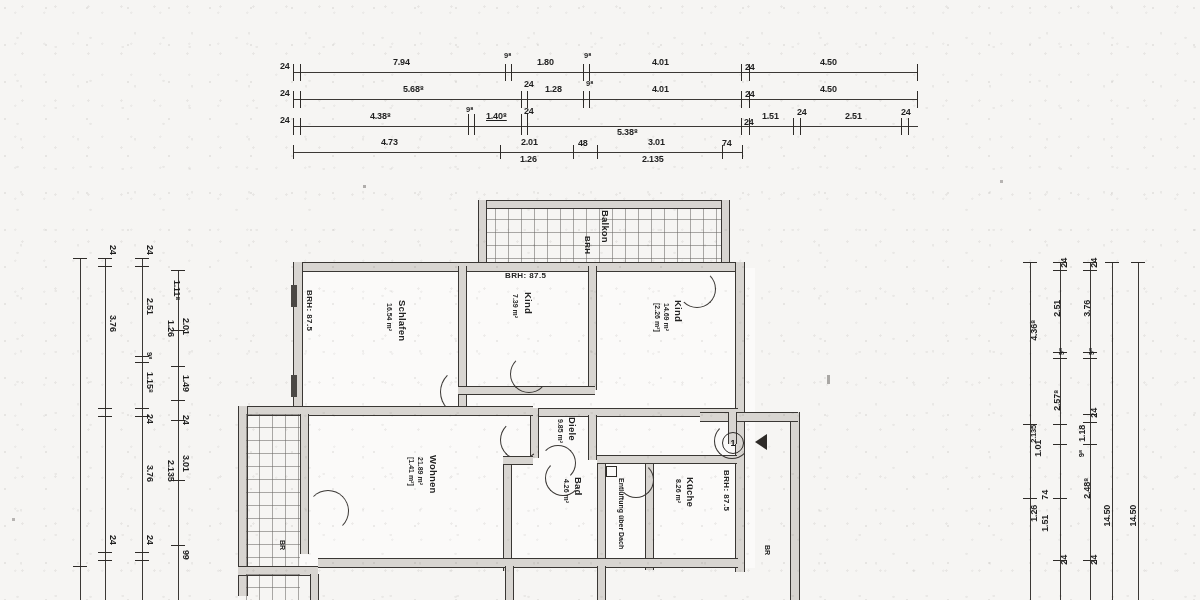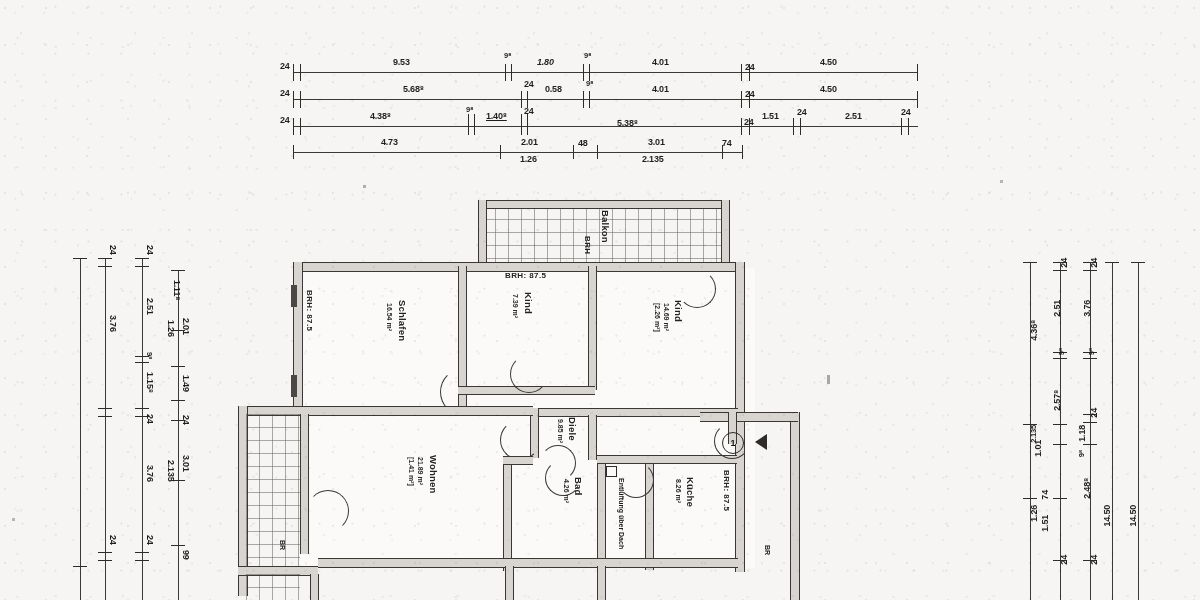--- a/index.html
+++ b/index.html
@@ -62,42 +62,42 @@
     <div class="tick" style="left:293px;top:64px;height:17px;"></div>
     <div class="tick" style="left:300px;top:64px;height:17px;"></div>
     <div class="tick" style="left:505px;top:64px;height:17px;"></div>
     <div class="tick" style="left:511px;top:64px;height:17px;"></div>
     <div class="tick" style="left:583px;top:64px;height:17px;"></div>
     <div class="tick" style="left:589px;top:64px;height:17px;"></div>
     <div class="tick" style="left:741px;top:64px;height:17px;"></div>
     <div class="tick" style="left:749px;top:64px;height:17px;"></div>
     <div class="tick" style="left:917px;top:64px;height:17px;"></div>
     <span class="lbl dimnum" style="left:280px;top:62px;">24</span>
-    <span class="lbl dimnum" style="left:393px;top:58px;">9.53</span>
+    <span class="lbl dimnum" style="left:393px;top:58px;">7.94</span>
     <span class="lbl dimnum sm" style="left:504px;top:52px;">9⁸</span>
-    <span class="lbl dimnum" style="left:537px;top:58px;font-style:italic;">1.80</span>
+    <span class="lbl dimnum" style="left:537px;top:58px;">1.80</span>
     <span class="lbl dimnum sm" style="left:584px;top:52px;">9⁸</span>
     <span class="lbl dimnum" style="left:652px;top:58px;">4.01</span>
     <span class="lbl dimnum" style="left:745px;top:63px;">24</span>
     <span class="lbl dimnum" style="left:820px;top:58px;">4.50</span>
 
     <div class="dimline" style="left:293px;top:99px;width:625px;"></div>
     <div class="tick" style="left:293px;top:91px;height:17px;"></div>
     <div class="tick" style="left:300px;top:91px;height:17px;"></div>
     <div class="tick" style="left:521px;top:91px;height:17px;"></div>
     <div class="tick" style="left:527px;top:91px;height:17px;"></div>
     <div class="tick" style="left:583px;top:91px;height:17px;"></div>
     <div class="tick" style="left:589px;top:91px;height:17px;"></div>
     <div class="tick" style="left:741px;top:91px;height:17px;"></div>
     <div class="tick" style="left:749px;top:91px;height:17px;"></div>
     <div class="tick" style="left:917px;top:91px;height:17px;"></div>
     <span class="lbl dimnum" style="left:280px;top:89px;">24</span>
     <span class="lbl dimnum" style="left:403px;top:85px;">5.68⁸</span>
     <span class="lbl dimnum" style="left:524px;top:80px;">24</span>
-    <span class="lbl dimnum" style="left:545px;top:85px;">0.58</span>
+    <span class="lbl dimnum" style="left:545px;top:85px;">1.28</span>
     <span class="lbl dimnum sm" style="left:586px;top:80px;">9⁸</span>
     <span class="lbl dimnum" style="left:652px;top:85px;">4.01</span>
     <span class="lbl dimnum" style="left:745px;top:90px;">24</span>
     <span class="lbl dimnum" style="left:820px;top:85px;">4.50</span>
 
     <div class="dimline" style="left:293px;top:126px;width:625px;"></div>
     <div class="tick" style="left:293px;top:118px;height:17px;"></div>
     <div class="tick" style="left:300px;top:118px;height:17px;"></div>
     <div class="tick" style="left:468px;top:114px;height:21px;"></div>
     <div class="tick" style="left:474px;top:114px;height:21px;"></div>
@@ -107,21 +107,21 @@
     <div class="tick" style="left:749px;top:118px;height:17px;"></div>
     <div class="tick" style="left:793px;top:118px;height:17px;"></div>
     <div class="tick" style="left:800px;top:118px;height:17px;"></div>
     <div class="tick" style="left:901px;top:118px;height:17px;"></div>
     <div class="tick" style="left:908px;top:118px;height:17px;"></div>
     <span class="lbl dimnum" style="left:280px;top:116px;">24</span>
     <span class="lbl dimnum" style="left:370px;top:112px;">4.38⁸</span>
     <span class="lbl dimnum sm" style="left:466px;top:106px;">9⁸</span>
     <span class="lbl dimnum" style="left:486px;top:112px;text-decoration:underline;">1.40⁸</span>
     <span class="lbl dimnum" style="left:524px;top:107px;">24</span>
-    <span class="lbl dimnum" style="left:617px;top:119px;">5.38⁸</span>
+    <span class="lbl dimnum" style="left:617px;top:128px;">5.38⁸</span>
     <span class="lbl dimnum" style="left:744px;top:118px;">24</span>
     <span class="lbl dimnum" style="left:762px;top:112px;">1.51</span>
     <span class="lbl dimnum" style="left:797px;top:108px;">24</span>
     <span class="lbl dimnum" style="left:845px;top:112px;">2.51</span>
     <span class="lbl dimnum" style="left:901px;top:108px;">24</span>
 
     <div class="dimline" style="left:293px;top:152px;width:450px;"></div>
     <div class="tick" style="left:293px;top:145px;height:14px;"></div>
     <div class="tick" style="left:500px;top:145px;height:14px;"></div>
     <div class="tick" style="left:573px;top:145px;height:14px;"></div>

